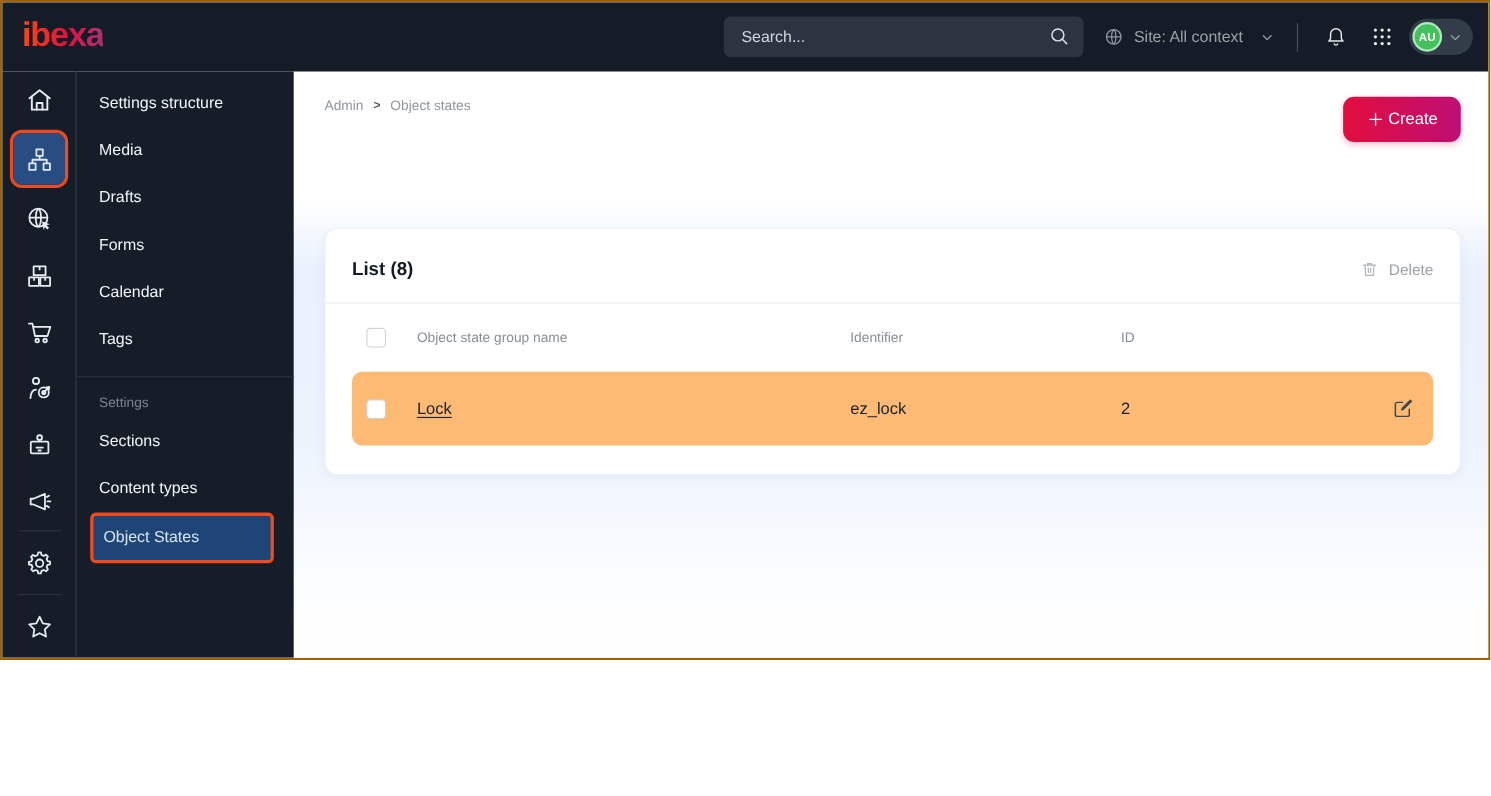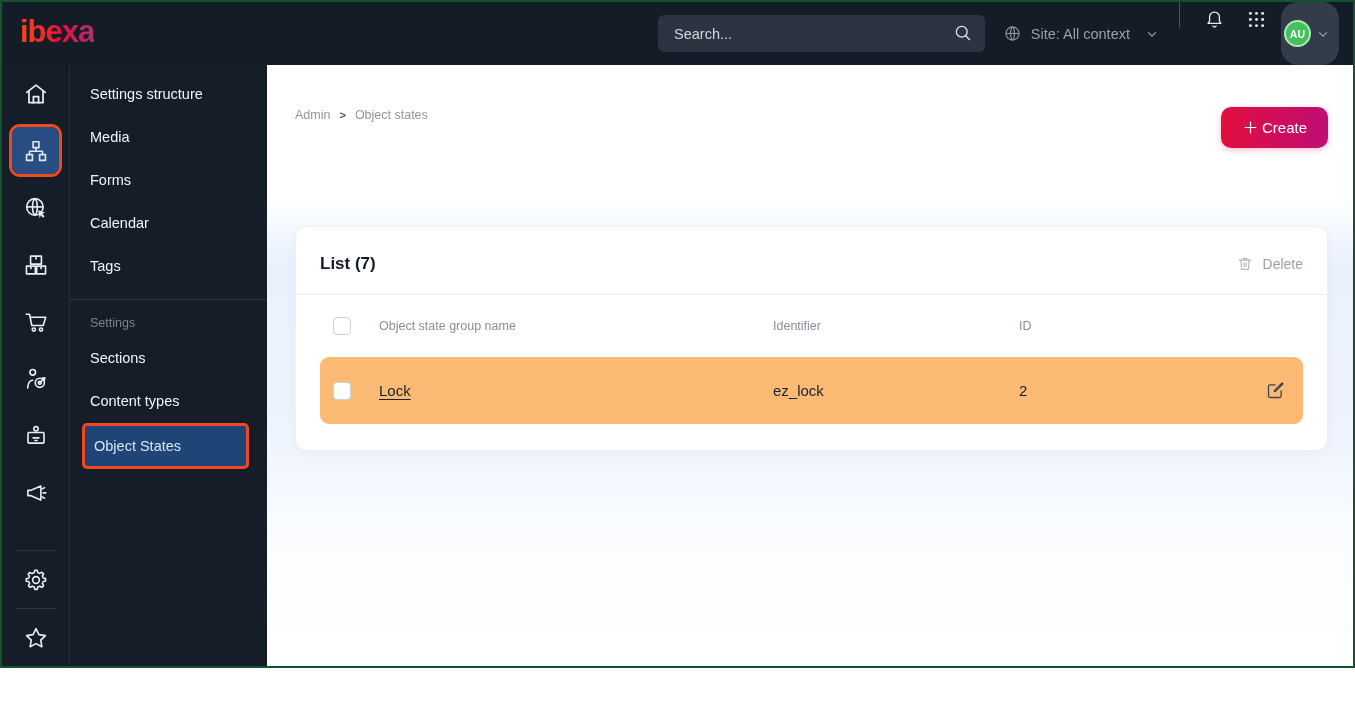--- a/index.html
+++ b/index.html
@@ -1,34 +1,34 @@
 <!DOCTYPE html>
 <html><head>
 <meta charset="utf-8">
 <style>
   * { box-sizing: border-box; margin: 0; padding: 0; }
   html,body { width: 1355px; height: 724px; }
   body { font-family: "Liberation Sans", sans-serif; background: #fff; }
-  #app { position: relative; width: 1355px; height: 668px; overflow: hidden;
-         border: 2px solid #14532d; background: #fff; }
+  #app { position: relative; width: 1355px; height: 600px; overflow: hidden;
+         border: 2px solid #a16207; background: #fff; }
 
   
   .topbar { position: absolute; top: 0; left: 0; right: 0; height: 63px;
             background: #141c27; display: flex; align-items: center; z-index: 30; }
   .logo { position: absolute; left: 18px; top: 12px; font-size: 31px; font-weight: 800;
           letter-spacing: -1px; cursor: pointer;
           background: linear-gradient(90deg, #ff4713 0%, #e60f3e 55%, #a93270 100%);
           -webkit-background-clip: text; background-clip: text; color: transparent; }
   .search-wrap { position: absolute; left: 628px; top: 13px; width: 327px; height: 37px; margin-left: 28px; }
   .search-input { width: 100%; height: 100%; background: #2b3440; border: none; outline: none;
                   border-radius: 6px; color: #e6eaee; font-size: 14.5px; padding: 0 42px 0 16px;
                   font-family: "Liberation Sans", sans-serif; }
   .search-input::placeholder { color: #d2d7dd; }
   .search-icon { position: absolute; right: 12px; top: 8px; width: 20px; height: 20px; color: #dfe3e8; cursor: pointer; }
-  .topbar-right { position: absolute; right: 14px; top: 0; height: 63px; display: flex; }
+  .topbar-right { position: absolute; right: 14px; top: 0; height: 63px; display: flex; align-items: center; }
   .site-select { display: flex; align-items: center; gap: 9px; color: #99a1aa; cursor: pointer; font-size: 14.5px; }
   .site-select .ico { width: 19px; height: 19px; color: #8d95a0; }
   .chev { width: 14px; height: 14px; color: #99a1aa; margin-left: 6px; }
   .tb-divider { width: 1px; height: 26px; background: #48525e; margin: 0 17px 0 20px; }
   .tb-iconbtn { width: 34px; height: 34px; display: grid; place-items: center; color: #e7ebf0;
                 cursor: pointer; margin-right: 8px; }
   .tb-iconbtn svg { width: 21px; height: 21px; }
   .avatar-pill { display: flex; align-items: center; background: #333d49; border-radius: 17px;
                  padding: 3px 9px 3px 3px; cursor: pointer; }
   .avatar { width: 27px; height: 27px; border-radius: 50%; background: #42c15c;
@@ -58,21 +58,21 @@
   .menu-section { height: 26px; display: flex; align-items: center; padding-left: 20px;
                   color: #79828e; font-size: 12.5px; }
   .menu-item.active-wrap { padding: 0; margin: 1px 18px 0 12px; height: 46px; }
   .active-box { border: 3px solid #f0491d; border-radius: 5px; background: #1f4576; width: 100%;
                 height: 100%; display: flex; align-items: center; padding-left: 9px;
                 color: #d9e5f5; font-size: 14.5px; font-weight: 500; }
 
   
   .main { position: absolute; top: 63px; left: 265px; right: 0; bottom: 0;
           background: linear-gradient(180deg, #ffffff 0px, #ffffff 115px, #e9f1fd 180px,
-                      #ecf3fd 330px, #fcfdff 470px, #ffffff 100%); margin-top: 19px; }
+                      #ecf3fd 330px, #fcfdff 470px, #ffffff 100%); }
   .breadcrumb { position: absolute; top: 24px; left: 28px; font-size: 12.5px; color: #8f969d;
                 display: flex; align-items: center; gap: 9px; }
   .breadcrumb .sep { color: #4d565f; font-weight: 700; font-size: 11px; }
   .breadcrumb a { color: #8f969d; text-decoration: none; cursor: pointer; }
   .page-title { position: absolute; top: 78px; left: 28px; font-size: 26px; font-weight: 800;
                 color: #131c26; letter-spacing: .2px; }
   .create-btn { position: absolute; top: 23px; right: 25px; height: 41px; padding: 0 21px;
                 border: none; border-radius: 10px; cursor: pointer; display: flex; align-items: center;
                 gap: 3px; color: #fff; font-size: 15px; font-weight: 500;
                 font-family: "Liberation Sans", sans-serif;
@@ -255,20 +255,23 @@
   </nav>
 
   <nav class="menu">
     <div class="menu-item">
       <span>Settings structure</span>
     </div>
     <div class="menu-item">
       <span>Media</span>
     </div>
     <div class="menu-item">
+      <span>Drafts</span>
+    </div>
+    <div class="menu-item">
       <span>Forms</span>
     </div>
     <div class="menu-item">
       <span>Calendar</span>
     </div>
     <div class="menu-item">
       <span>Tags</span>
     </div>
 
     <div class="menu-div"></div>
@@ -297,21 +300,21 @@
     <button class="create-btn">
       <svg viewBox="0 0 24 24" fill="none" stroke="#fff" stroke-width="1.7" stroke-linecap="round">
         <path d="M12 4.5v15M4.5 12h15"></path>
       </svg>
       <span>Create</span>
     </button>
 
 
     <section class="card">
       <div class="card-head">
-        <div class="card-title">List (7)</div>
+        <div class="card-title">List (8)</div>
         <button class="delete-btn">
           <svg viewBox="0 0 24 24" fill="none" stroke="currentColor" stroke-width="1.5" stroke-linecap="round" stroke-linejoin="round">
             <path d="M4.5 6.8h15M9.7 6.8V4.9h4.6v1.9M6.6 6.8l.7 12.4h9.4l.7-12.4"></path>
             <path d="M10.6 10.5v5M13.4 10.5v5"></path>
           </svg>
           <span>Delete</span>
         </button>
       </div>
 
       <div class="card-div"></div>

